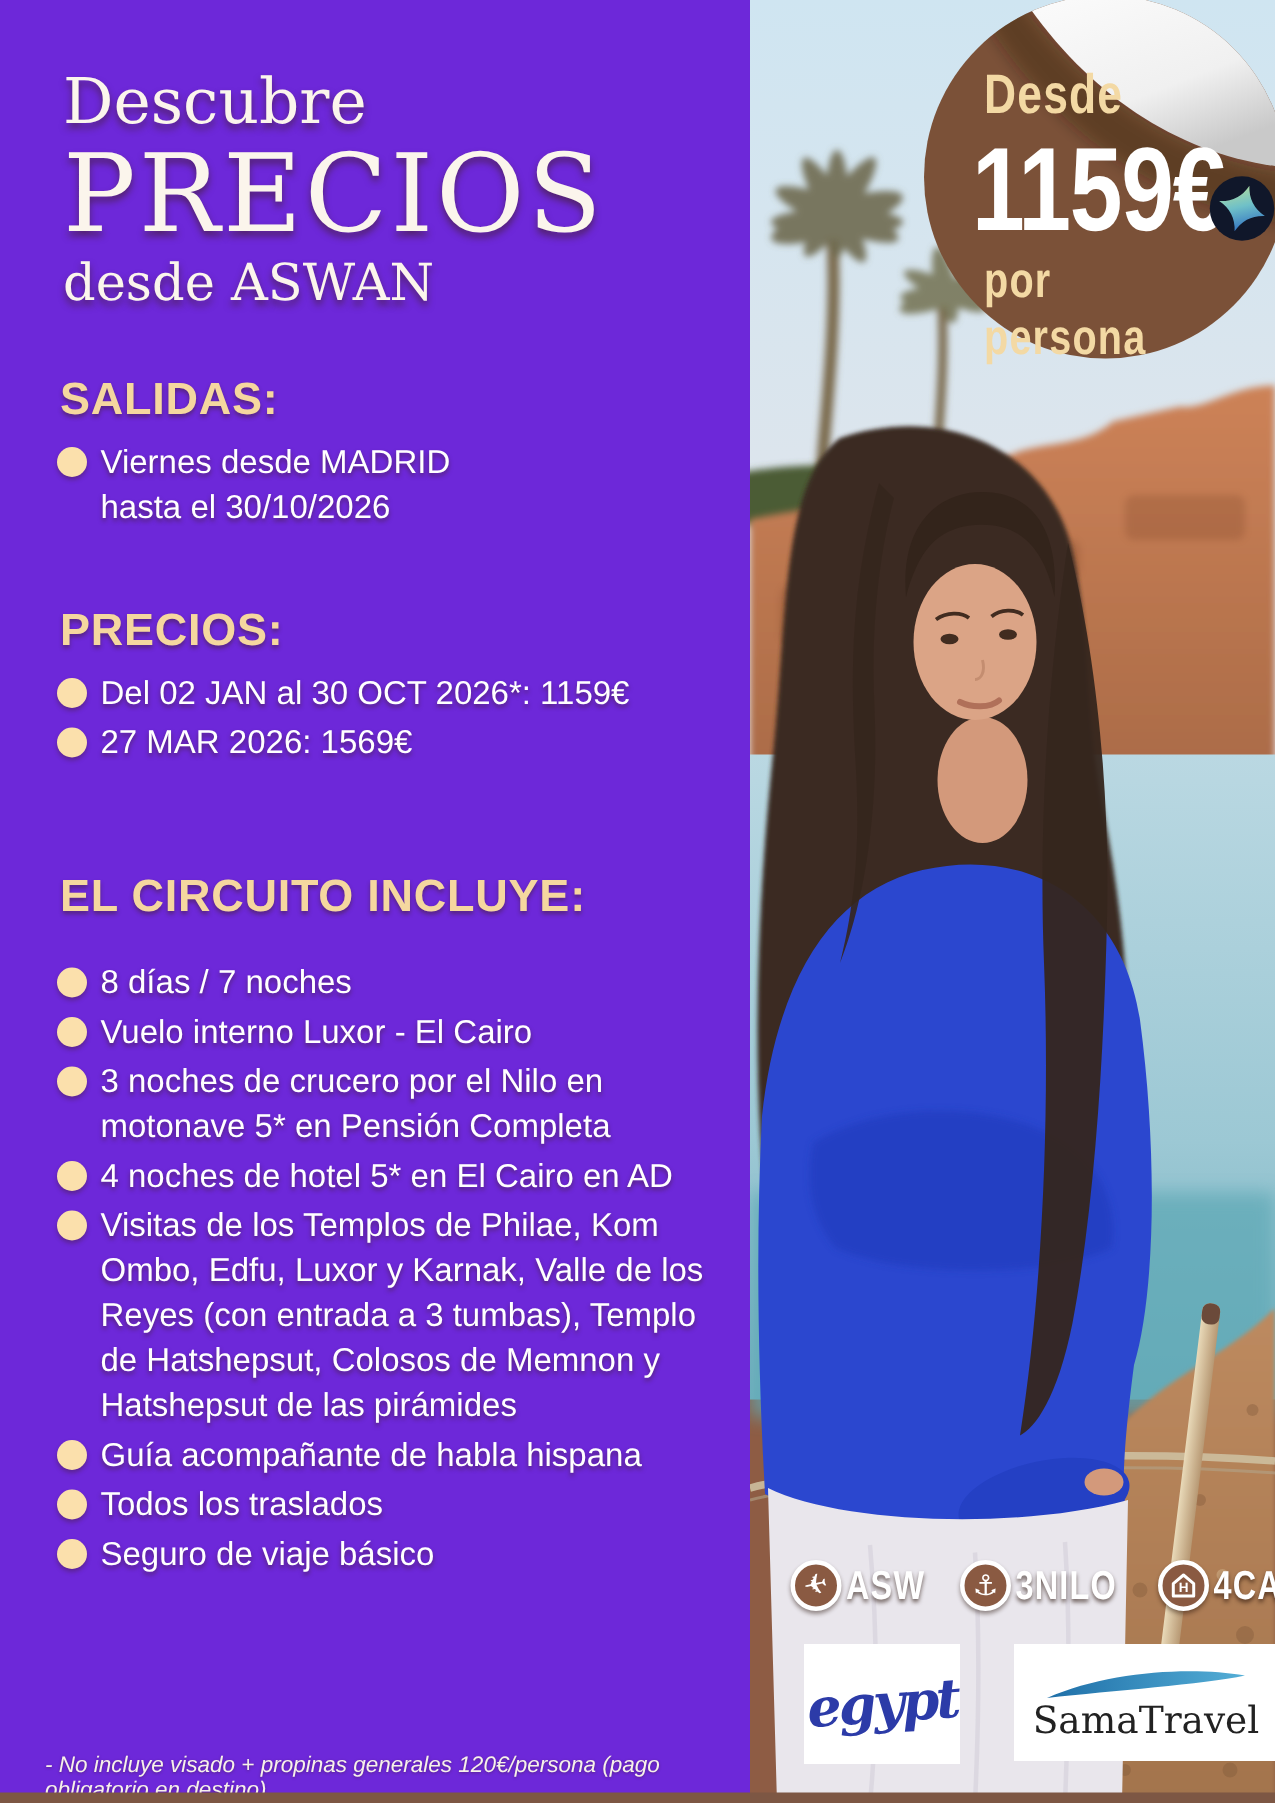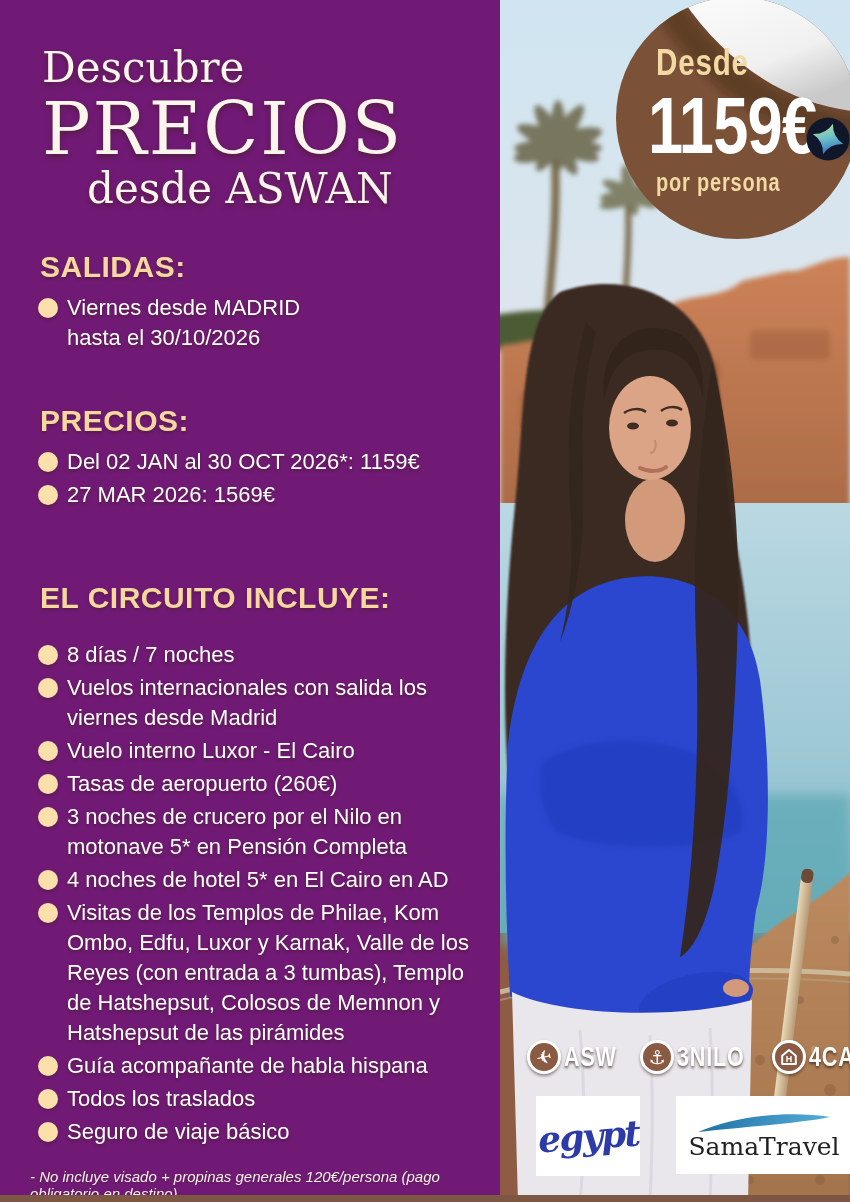--- a/index.html
+++ b/index.html
@@ -1,27 +1,27 @@
 <!DOCTYPE html>
 <html><head>
 <meta charset="utf-8">
 <style>
   html,body{margin:0;padding:0;background:#555;}
   .poster{
     position:relative;width:850px;height:1202px;overflow:hidden;
     font-family:"Liberation Sans",sans-serif;background:#8e5c44;
   }
   
-  .panel{position:absolute;left:0;top:0;width:500px;height:1202px;background:#701a75;}
+  .panel{position:absolute;left:0;top:0;width:500px;height:1202px;background:#6d28d9;}
   .title{position:absolute;left:42px;top:42px;color:#fbf5ec;
          font-family:"DejaVu Serif","Liberation Serif",serif;
          text-shadow:0 3px 5px rgba(60,30,18,.55);}
   .title .l1{font-size:42px;line-height:52px;}
   .title .l2{font-size:72px;line-height:70px;letter-spacing:2px;}
-  .title .l3{font-size:42px;line-height:50px;margin-left:45px;}
+  .title .l3{font-size:34px;line-height:50px;}
   .sec-head{position:absolute;left:40px;color:#f5d79f;font-size:30px;font-weight:600;
             letter-spacing:.5px;text-shadow:0 2px 3px rgba(60,30,18,.45);}
   .blist{position:absolute;left:38px;width:450px;list-style:none;margin:0;padding:0;}
   .blist li{display:flex;align-items:flex-start;margin:0 0 3px 0;}
   .dot{flex:0 0 auto;width:20px;height:20px;border-radius:50%;background:#fbe0ac;
        margin:5px 9px 0 0;box-shadow:0 2px 3px rgba(60,30,18,.35);}
   .txt{color:#ffffff;font-size:22px;line-height:30px;
        text-shadow:0 2px 3px rgba(60,30,18,.5);}
   .txt span{display:block;}
   .footnote{position:absolute;left:30px;top:1168px;width:462px;color:#f7f1ea;
@@ -29,21 +29,21 @@
   
   .photo{position:absolute;left:500px;top:0;width:350px;height:1202px;}
   
   .badge{position:absolute;left:600px;top:0;width:250px;height:252px;}
   .badge .bt{position:absolute;left:0;top:0;width:250px;height:252px;}
   .cond{display:inline-block;transform:scaleX(.8);transform-origin:0 50%;}
   .b-desde{position:absolute;left:56px;top:42px;color:#f3d9a4;font-size:37px;
            font-weight:700;letter-spacing:1px;}
   .b-price{position:absolute;left:48px;top:80px;color:#ffffff;font-size:79px;
            font-weight:800;letter-spacing:-1px;}
-  .b-per{position:absolute;left:56px;top:168px;color:#f3d9a4;font-size:25px;
+  .b-per{position:absolute;left:56px;top:168px;color:#f3d9a4;font-size:33px;
          font-weight:700;letter-spacing:1px;}
   .sparkle{position:absolute;left:205px;top:116px;width:46px;height:46px;}
   
   .stops{position:absolute;left:527px;top:1040px;display:flex;align-items:center;}
   .stop{display:flex;align-items:center;}
   .stop-ic{width:28px;height:28px;border-radius:50%;background:#8a5a42;
            border:3px solid #ffffff;display:flex;align-items:center;justify-content:center;
            box-shadow:0 2px 3px rgba(40,20,10,.45);margin-right:3px;}
   .stop-ic .g{color:#fff;font-size:19px;line-height:19px;font-family:"DejaVu Sans",sans-serif;}
   .g-plane{transform:scaleX(-1) rotate(12deg);display:inline-block;}
@@ -234,34 +234,21 @@
     <ul class="blist" style="top:640px">
       <li>
           <span class="dot"></span>
         <span class="txt">
             <span>8 días / 7 noches</span>
           </span>
         </li>
       <li>
           <span class="dot"></span>
         <span class="txt">
-            <span>Vuelos internacionales con salida los</span>
-            <span>viernes desde Madrid</span>
-          </span>
-        </li>
-      <li>
-          <span class="dot"></span>
-        <span class="txt">
             <span>Vuelo interno Luxor - El Cairo</span>
-          </span>
-        </li>
-      <li>
-          <span class="dot"></span>
-        <span class="txt">
-            <span>Tasas de aeropuerto (260€)</span>
           </span>
         </li>
       <li>
           <span class="dot"></span>
         <span class="txt">
             <span>3 noches de crucero por el Nilo en</span>
             <span>motonave 5* en Pensión Completa</span>
           </span>
         </li>
       <li>

